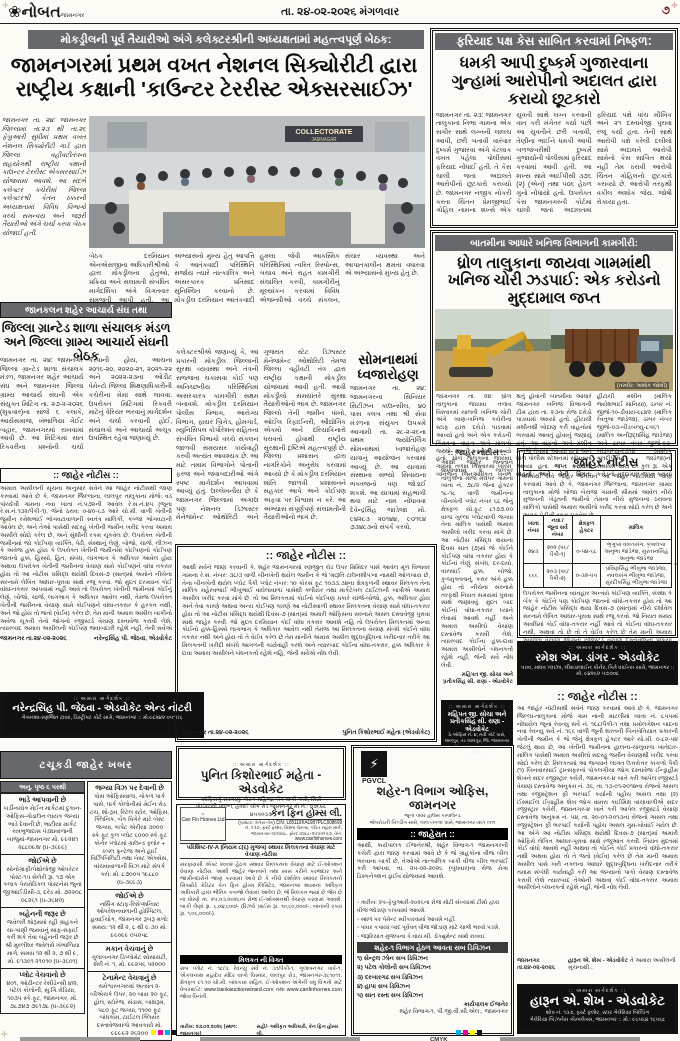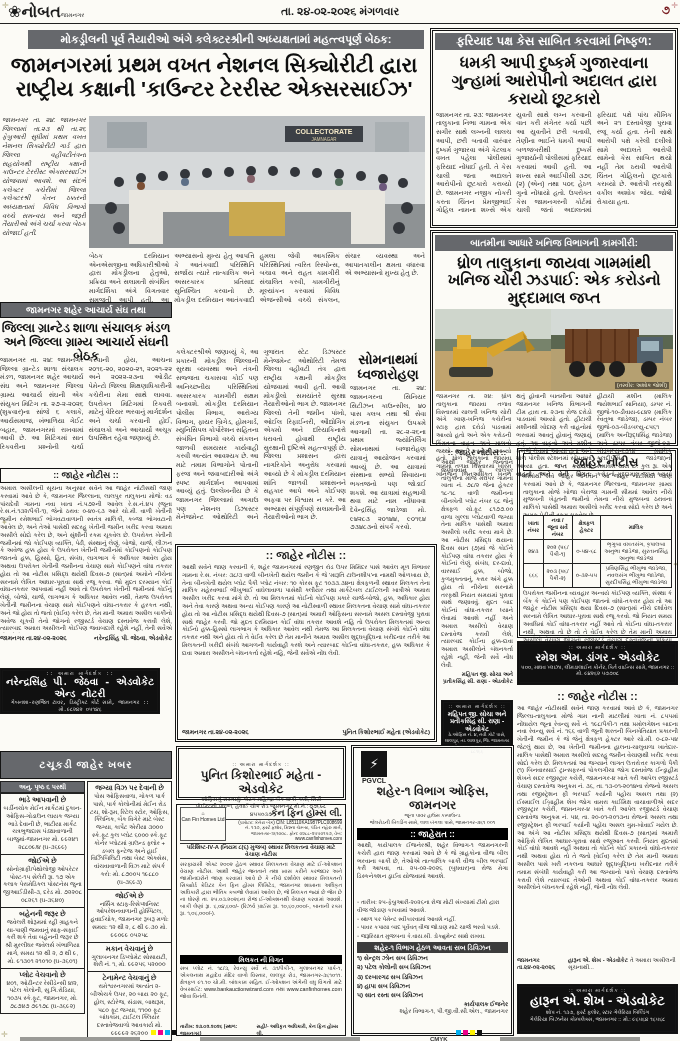--- a/index.html
+++ b/index.html
@@ -92,21 +92,21 @@
           <circle cx="250" cy="66" r="4" fill="#4f6b58"></circle>
           <circle cx="294" cy="71" r="4" fill="#6e5a7e"></circle>
       </g>
     </svg>
   </div>
 
   <div class="abs body-sm cols4" style="left:89px;top:252px;width:336px;height:92px;">બેઠક દરમિયાન એનએસજીના અધિકારીશ્રીઓ દ્વારા મોકડ્રીલના હેતુઓ, પ્રક્રિયા અને સલામતી સંબંધિત માર્ગદર્શિકા અંગે વિગતવાર સમજૂતી આપી હતી. આ અભ્યાસનો મુખ્ય હેતુ આપત્તિ કે આતંકવાદી પરિસ્થિતિ સર્જાય ત્યારે તાત્કાલિક અને અસરકારક પ્રતિસાદ સુનિશ્ચિત કરવાનો છે. મોકડ્રીલ દરમિયાન આતંકવાદી હુમલા જેવી આકસ્મિક પરિસ્થિતિમાં ત્વરિત રિસ્પોન્સ, બચાવ અને રાહત કામગીરી સંચાલિત કરવી, કામગીરીનું મૂલ્યાંકન કરવામાં વિવિધ એજન્સીઓ વચ્ચે સંકલન, સંચાર વ્યવસ્થા અને આપાતકાલીન ક્ષમતા વધારવા એ અભ્યાસનો મુખ્ય હેતુ છે.</div>
 
   <div class="abs body-sm cols2" style="left:176px;top:348px;width:170px;height:192px;">કલેક્ટરશ્રીએ જણાવ્યું કે, આ પ્રકારની મોકડ્રીલ જિલ્લાની સુરક્ષા વ્યવસ્થા અને તંત્રની સજ્જતા ચકાસવા કોઈ પણ અનિચ્છનીય પરિસ્થિતિમાં અસરકારક કામગીરી સક્ષમ બનાવશે. મોકડ્રીલ દરમિયાન પોલીસ વિભાગ, આરોગ્ય વિભાગ, ફાયર બ્રિગેડ, હોમગાર્ડ, મ્યુનિસિપલ કોર્પોરેશન સહિતના સંબંધિત વિભાગો વચ્ચે સંકલન જાળવી સમયસર કાર્યવાહી કરવી અત્યંત આવશ્યક છે. આ માટે તમામ વિભાગોને પોતાની ફરજ અને જવાબદારીઓ અંગે સ્પષ્ટ માર્ગદર્શન આપવામાં આવ્યું હતું. ઉલ્લેખનીય છે કે જામનગર જિલ્લામાં અગાઉ પણ નેશનલ ડિઝાસ્ટર મેનેજમેન્ટ ઓથોરિટી અને ગુજરાત સ્ટેટ ડિઝાસ્ટર મેનેજમેન્ટ ઓથોરિટી તેમજ જિલ્લા વહીવટી તંત્ર દ્વારા રાષ્ટ્રીય કક્ષાની મોકડ્રીલ યોજવામાં આવી હતી. આવી મોકડ્રીલો સમયાંતરે સુરક્ષા તૈયારીઓનો ભાગ છે. જામનગર જિલ્લો તેની જમીન પાંખો, ઓઈલ રિફાઈનરી, ઔદ્યોગિક એકમો અને દરિયાકિનારો ધરાવતો હોવાથી રાષ્ટ્રીય સુરક્ષાની દૃષ્ટિએ મહત્ત્વપૂર્ણ છે. જિલ્લા પ્રશાસન દ્વારા નાગરિકોને અનુરોધ કરવામાં આવ્યો છે કે મોકડ્રીલ દરમિયાન શાંતિ જાળવી પ્રશાસનને સહકાર આપે અને કોઈપણ અફવા પર વિશ્વાસ ન કરે. આ અભ્યાસ સંપૂર્ણપણે સલામતીની તૈયારીઓનો ભાગ છે.</div>
 
-  <div class="abs gbar box" style="left:0px;top:302px;width:172px;height:16px;font-size:9px;line-height:15px;">જામનગર શહેર આચાર્ય સંઘ તથા</div>
+  <div class="abs gbar box" style="left:0px;top:302px;width:172px;height:16px;font-size:9px;line-height:15px;">જાનકલન શહેર આચાર્ય સંઘ તથા</div>
   <div class="abs headline" style="left:0px;top:321px;width:172px;height:32px;font-size:12.5px;text-align:center;">જિલ્લા ગ્રાન્ટેડ શાળા સંચાલક મંડળ અને જિલ્લા ગ્રામ્ય આચાર્ય સંઘની બેઠક</div>
   <div class="abs body-sm cols2" style="left:0px;top:356px;width:172px;height:110px;">જામનગર તા. ૨૪: જામનગર જિલ્લા ગ્રાન્ટેડ શાળા સંચાલક મંડળ, જામનગર શહેર આચાર્ય સંઘ અને જામનગર જિલ્લા ગ્રામ્ય આચાર્ય સંઘની એક સંયુક્ત મિટિંગ તા. ૨૭-૨-૨૦૨૬ (શુક્રવાર)ના સાંજે ૬ કલાકે, આર્યસમાજ, ખંભાળિયા ગેઈટ બહાર, જામનગરમાં રાખવામાં આવી છે. આ મિટિંગમાં સાત રિકવરીના પ્રશ્નોની ચર્ચા કરવાની હોય, આચના ૨૦૧૬-૨૦, ૨૦૨૦-૨૧, ૨૦૨૧-૨૨ અને ૨૦૨૨-૨૩ના ઓડીટ પેમેન્ટો જિલ્લા શિક્ષણાધિકારીની કચેરીના મેમા સાથે લાવવા. ઉપરોક્ત મિટિંગમાં રિકવરી માટેનું વેરિયર ભરવાનું માર્ગદર્શન અને ચર્ચા કરવાની હોઈ, સંચાલકો અને આચાર્યો અચૂક ઉપસ્થિત રહેવા જણાવ્યું છે.</div>
 
   <div class="abs" style="left:350px;top:352px;width:76px;height:188px;">
     <div class="headline" style="font-size:13.5px;text-align:center;">સોમનાથમાં</div>
     <div class="headline" style="font-size:13.5px;text-align:center;">ધ્વજારોહણ</div>
     <div class="body-sm" style="margin-top:2px;height:148px;">જામનગર તા. ૨૪: જામનગરના સિનિયર સિટીઝન કાઉન્સીલ, ૪૦ પાસ ક્લબ તથા શ્રી સેવા મંડળના સંયુક્ત ઉપક્રમે આગામી તા. ૨૮-૨-૨૬ના પ્રથમ જ્યોતિર્લિંગ સોમનાથમાં ધ્વજારોહણ યાત્રાનું આયોજન કરવામાં આવ્યું છે. આ યાત્રામાં સંસ્થાના સભ્યો સિવાયના ભક્તજનો પણ જોડાઈ શકશે. આ યાત્રામાં સહભાગી થવા માટે નામ નોંધાવવા દેવેન્દ્રસિંહ જાડેજા મો. ૯૪૨૮૩ ૨૦૧૪૪, ૯૦૧૬૪ ૭૩૪૮૩નો સંપર્ક કરવો.</div>
   </div>
 
   <div class="abs dbox" style="left:430px;top:28px;width:248px;height:200px;">
@@ -159,21 +159,21 @@
   </div>
 
   <div class="abs" style="left:0px;top:468px;width:172px;height:186px;">
     <div class="box nhead" style="height:13px;font-size:9px;line-height:13px;">:: જાહેર નોટીસ ::</div>
     <div class="body-xs" style="height:148px;margin-top:2px;">અમારા અસીલની સૂચના અનુસાર સર્વેને આ જાહેર નોટીસથી જાણ કરવામાં આવે છે કે, જામનગર જિલ્લાના, લાલપુર તાલુકાના મોજે: વડ પાંચદેવી ગામના નવા ખાતા નં.૫૭૨ની આવેલ રે.સ.નં.૪૫ (જૂના રે.સ.નં.૧૩૨/પૈકી-૧), જેનો ઠરાવ: ૦-૪૦-૬૩ આરે ચો.મી. વાળી ખેતીની જમીન રમેશભાઈ ભોગવટાવાળાની સ્વતંત્ર માલિકી, કબ્જા ભોગવટાની આવેલ છે, અને તેઓ પાસેથી સદરહુ ખેતીની જમીન ખરીદ કરવા અમારા અસીલે સોદો કરેલ છે, અને સુંશીની રકમ ચૂકવેલ છે. ઉપરોક્ત ખેતીની જમીનમાં જો કોઈપણ વ્યક્તિ, પેઢી, સંસ્થાનું લેણું, બોજો, ચાર્જ, લીઝન કે અવેજ હક્ક હોય કે ઉપરોક્ત ખેતીની જમીનમાં કોઈપણનો કોઈપણ જાતનો હક્ક, હિસ્સો, હિત, સંબંધ, લાગભાગ કે અધિકાર આવેલ હોય અથવા ઉપરોક્ત ખેતીની જમીનના વેચાણ સામે કોઈપણને વાંધા તકરાર હોય તો આ નોટીસ પ્રસિદ્ધ થયેથી દિવસ-૭ (સાત)માં અમોને નીચેના સરનામે લેખિત આધાર-પૂરાવા સાથે રજૂ કરવા. જો મુદત દરમ્યાન કોઈ વાંધા-તકરાર આપવામાં નહીં આવે તો ઉપરોક્ત ખેતીની જમીનમાં કોઈનું લેણું, બોજો, ચાર્જ, લાગભાગ કે અધિકાર આવેલ નથી, તેમજ ઉપરોક્ત ખેતીની જમીનના વેચાણ સામે કોઈપણને વાંધા-તકરાર કે હરકત નથી, અને જો હોય તો જતો (વેઈવ) કરેલ છે, તેમ માની અમારા અસીલ બાકીનો અવેજ ચૂકવી તેનો જોગનો રજીસ્ટર્ડ વેચાણ દસ્તાવેજ કરાવી લેશે, ત્યારબાદ અમારા અસીલની કોઈપણ જવાબદારી રહેશે નહીં, તેની સર્વેએ નોંધ લેવી.</div>
     <div class="sigrow" style="margin-top:1px;">
       <span><span>જામનગર</span> <span>તા.૨૪-૦૨-૨૦૨૬</span></span>
       <span style="text-align:right;">નરેન્દ્રસિંહ પી. જેઠવા, એડવોકેટ</span>
     </div>
   </div>
-  <div class="abs adblack" style="left:0px;top:668px;width:160px;height:46px;font-family:Liberation Mono, monospace;">
+  <div class="abs adblack" style="left:0px;top:692px;width:204px;height:46px;">
     <div class="strip">:: અમારા માર્ગદર્શક ::</div>
     <div class="nm" style="font-size:10px;">નરેન્દ્રસિંહ પી. જેઠવા - એડવોકેટ એન્ડ નોટરી</div>
     <div class="ad">ગેબનશા-રણજિત ટાવર, ડિસ્ટ્રીક્ટ કોર્ટ સામે, જામનગર :: મો.૯૮૨૪૨ ૦૫૧૪૬</div>
   </div>
 
   <div class="abs dbox" style="left:175px;top:544px;width:262px;height:198px;padding:2px 4px;">
     <div class="nhead" style="font-size:11px;">:: જાહેર નોટીસ ::</div>
     <div class="body-xs" style="height:164px;margin-top:2px;">આથી સર્વેને જાણ કરવાની કે, શહેર જામનગરમાં રણજીત રોડ ઉપર મિમિંદર પાસે આવેલ મૂળ વિભાવર ગામના રે.સ. નંબર: ૩૮/૩ વાળી બીનખેતી થયેલ જમીન કે જે 'મારૂતિ ટાઉનશીપ'ના નામથી ઓળખાય છે, તેના બીનખેતી થયેલ પ્લોટ પૈકી પ્લોટ નંબર: ૧૦ કોરસ ફૂટ ૧૦૩૩.૩૪ના ક્ષેત્રફળની સ્થાવર મિલકત તેના માલિક મહેરવભાઈ ભીખુભાઈ વાઘેલાવાળા પાસેથી ક્લીયર તથા માર્કેટેબલ ટાઈટલની ખાત્રીએ અમારા અસીલ ખરીદ કરવા માંગે છે. તો આ મિલકતમાં કોઈનો કોઈપણ પ્રકારે ચાર્જ-બોજો, હક્ક, અધિકાર હોય અને તેવા કારણે અથવા અન્ય કોઈપણ કારણે આ નોટીસ્વાળી સ્થાવર મિલકતના વેચાણ સામે વાંધા-તકરાર હોય તો આ નોટીસ પ્રસિદ્ધ થયેથી દિવસ-૭ (સાત)માં અમારી ઓફિસના સરનામે અસલ દસ્તાવેજી પુરાવા સાથે જાહેર કરવી. જો મુદત દરમિયાન કોઈ વાંધા તકરાર આવશે નહિ તો ઉપરોક્ત મિલકતમાં અન્ય કોઈનો હક્ક-હિસ્સો લાગભાગ કે અધિકાર આવેલ નથી તેમજ આ મિલકતના વેચાણ સંબંધે કોઈને વાંધા તકરાર નથી અને હોય તો તે વેઈવ કરેલ છે તેમ માનીને અમારા અસીલ શુદ્ધબુદ્ધિના ખરીદનાર તરીકે આ મિલકતની ખરીદી સંબંધે આગળની કાર્યવાહી કરશે અને ત્યારબાદ કોઈના વાંધા-તકરાર, હક્ક અધિકાર કે દાવા અમારા અસીલને બંધનકર્તા રહેશે નહિ, જેની સર્વેએ નોંધ લેવી.</div>
     <div class="sigrow">
       <span>જામનગર તા.૨૪-૦૨-૨૦૨૬</span>

